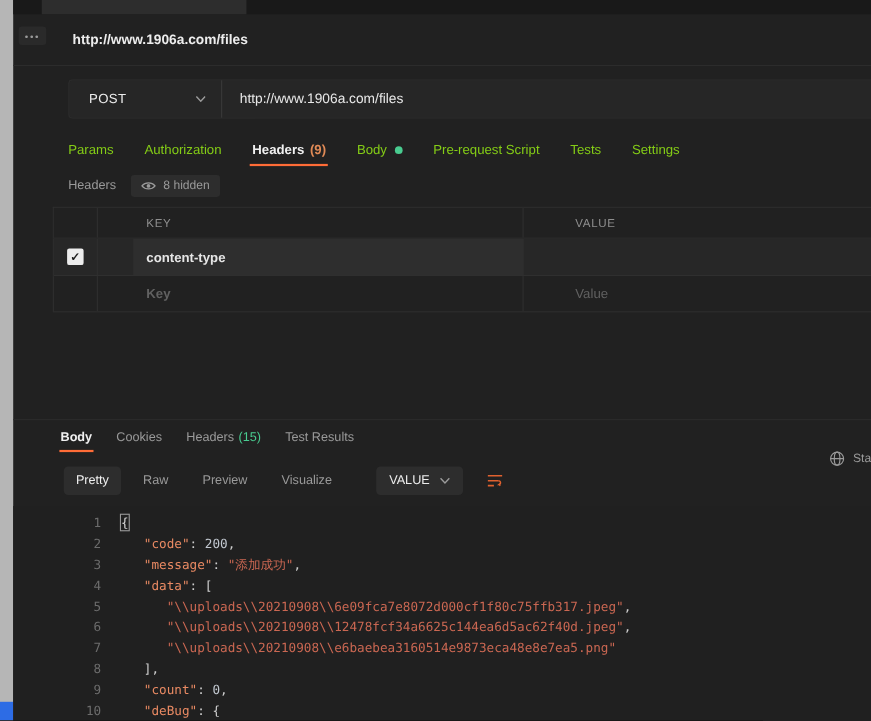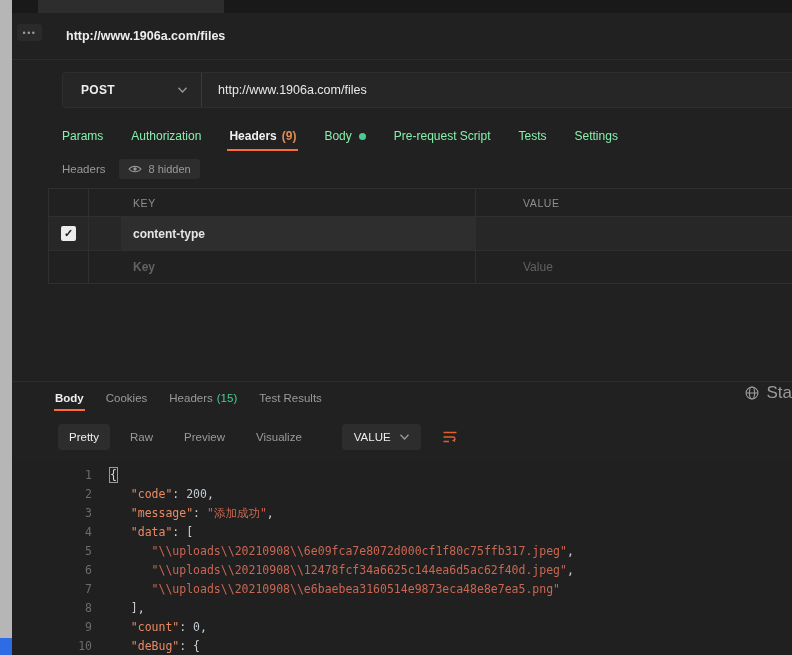--- a/index.html
+++ b/index.html
@@ -11,25 +11,25 @@
   .top-tabbar{position:absolute;left:0;top:0;width:100%;height:13px;background:#191919;}
   .top-tab-active{position:absolute;left:26px;top:0;width:186px;height:13px;background:#2d2d2d;}
 
   .more-btn{position:absolute;left:5px;top:24px;width:25px;height:17px;background:#2a2a2a;border-radius:3px;color:#9a9a9a;display:flex;align-items:center;justify-content:center;font-size:9px;letter-spacing:1.5px;cursor:default;}
 
   .req-title{position:absolute;left:54px;top:29px;font-size:12.5px;font-weight:700;color:#ededed;}
   .title-divider{position:absolute;left:0;top:59px;width:100%;height:1px;background:#2c2c2c;}
 
   .url-row{position:absolute;left:50px;top:72px;right:0;height:36px;background:#262626;border:1px solid #2e2e2e;border-right:none;border-radius:4px 0 0 4px;display:flex;align-items:stretch;box-sizing:border-box;}
   .method{width:106px;display:flex;align-items:center;justify-content:space-between;padding:0 14px 0 18px;border-right:1px solid #3a3a3a;cursor:default;}
-  .method-label{font-size:12px;font-weight:700;color:#ededed;letter-spacing:.3px;}
+  .method-label{font-size:12px;font-weight:400;color:#ededed;letter-spacing:.3px;}
   .url-text{flex:1;display:flex;align-items:center;padding-left:16px;font-size:12.5px;color:#e8e8e8;}
 
   .req-tabs{position:absolute;left:50px;top:122px;height:28px;display:flex;align-items:center;gap:28px;}
-  .rtab{font-size:12px;color:#86efac;position:relative;display:flex;align-items:center;gap:5px;cursor:default;white-space:nowrap;}
+  .rtab{font-size:12px;color:#84cc16;position:relative;display:flex;align-items:center;gap:5px;cursor:default;white-space:nowrap;}
   .rtab.active{color:#f0f0f0;font-weight:600;}
   .rtab.active::after{content:"";position:absolute;left:-2px;right:-2px;bottom:-8px;height:2px;background:#ff6c37;}
   .count-o{color:#e08a56;}
   .dot{width:7px;height:7px;border-radius:50%;background:#49cc90;margin-left:2px;}
 
   .sub-row{position:absolute;left:50px;top:157px;height:24px;display:flex;align-items:center;gap:14px;}
   .sub-label{font-size:11.5px;color:#9a9a9a;}
   .hidden-pill{display:flex;align-items:center;gap:6px;background:#2d2d2d;border-radius:3px;padding:4px 9px;font-size:11px;color:#9a9a9a;cursor:default;}
 
   .kv-table{position:absolute;left:36px;top:188px;right:0;border-top:1px solid #2f2f2f;border-left:1px solid #2f2f2f;font-size:12px;}
@@ -45,21 +45,21 @@
   .kv-empty .kv-cell-key,.kv-empty .kv-cell-value{color:#616161;}
   .checkbox{width:15px;height:15px;background:#ececec;border-radius:2px;display:flex;align-items:center;justify-content:center;font-size:11px;font-weight:700;color:#1c1c1c;cursor:default;}
   .ibeam{position:absolute;left:152px;top:50%;transform:translateY(-50%);font-family:"DejaVu Serif",serif;font-size:13.5px;color:#d5d5d5;line-height:1;}
 
   .resp-divider{position:absolute;left:0;top:381px;width:100%;height:1px;background:#2c2c2c;}
   .resp-tabs{position:absolute;left:43px;top:384px;height:28px;display:flex;align-items:center;gap:22px;}
   .resp-tab{font-size:11.5px;color:#9a9a9a;position:relative;display:flex;align-items:center;gap:4px;cursor:default;white-space:nowrap;}
   .resp-tab.active{color:#f0f0f0;font-weight:600;}
   .resp-tab.active::after{content:"";position:absolute;left:-1px;right:-1px;bottom:-7px;height:2px;background:#ff6c37;}
   .count-g{color:#49cc90;}
-  .resp-right{position:absolute;right:0;top:379px;height:28px;display:flex;align-items:center;gap:7px;color:#9a9a9a;font-size:17px;overflow:hidden;max-width:60px;}
+  .resp-right{position:absolute;right:0;top:403px;height:28px;display:flex;align-items:center;gap:7px;color:#9a9a9a;font-size:11px;overflow:hidden;max-width:60px;}
 
   .resp-toolbar{position:absolute;left:46px;top:421px;height:32px;display:flex;align-items:center;}
   .vmode{font-size:11.5px;color:#9a9a9a;padding:7px 11px;border-radius:4px;margin-right:9px;cursor:default;}
   .vmode.active{background:#2d2d2d;color:#f0f0f0;}
   .fmt{display:flex;align-items:center;gap:9px;background:#2d2d2d;border-radius:4px;padding:7px 12px;color:#ececec;font-size:11.5px;margin-left:20px;cursor:default;}
   .wrap-btn{margin-left:16px;width:26px;height:26px;display:flex;align-items:center;justify-content:center;border-radius:4px;cursor:default;}
 
   .code{position:absolute;left:0;top:460px;right:0;bottom:0;font-family:"DejaVu Sans Mono",monospace;font-size:11.5px;line-height:19px;padding-top:6px;overflow:hidden;background:#202020;}
   .code-line{display:flex;}
   .ln{flex:0 0 86px;text-align:right;padding-right:6px;color:#6c6c6c;box-sizing:border-box;}

